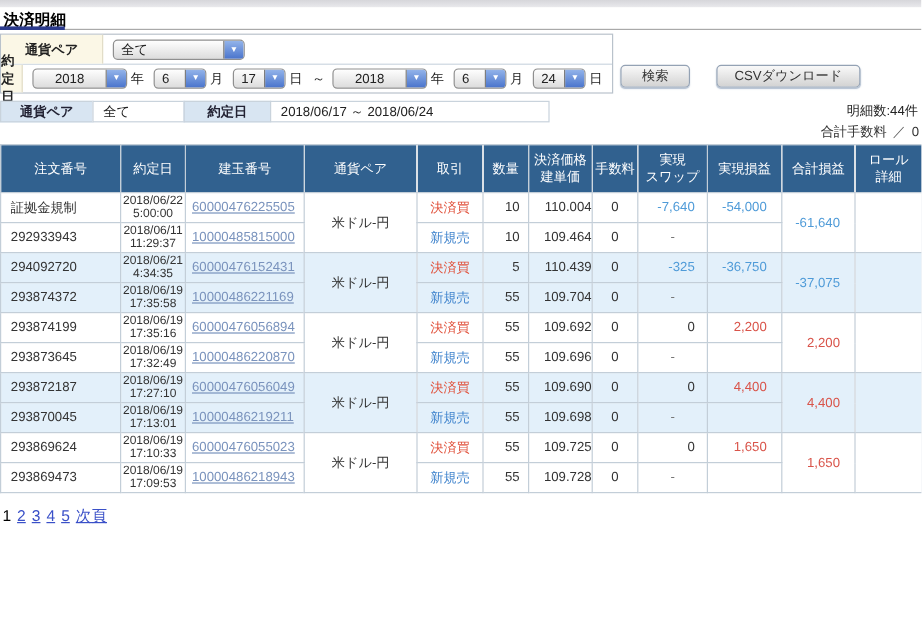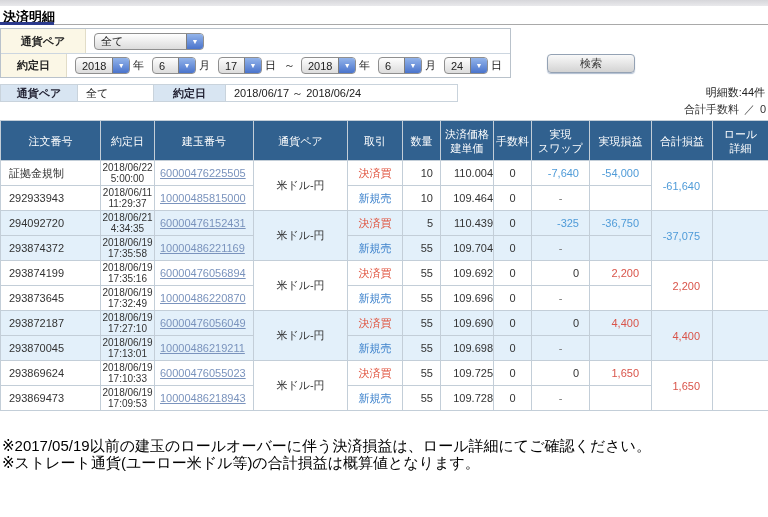--- a/index.html
+++ b/index.html
@@ -24,30 +24,30 @@
   .filter-value { flex:1; display:flex; align-items:center; padding-left:8px; font-size:11px; }
 
   .aq-select { display:inline-flex; align-items:center; height:17px;
                border:1px solid #8f8f8f; border-radius:4px;
                background:linear-gradient(#fefefe,#dcdcdc); overflow:hidden; cursor:pointer; }
   .aq-select .val { padding:0 6px; font-size:11px; color:#222; flex:1; white-space:nowrap; }
   .aq-select .arrow { width:17px; align-self:stretch; display:flex; align-items:center; justify-content:center;
                background:linear-gradient(#93b4ea,#4a74cc); border-left:1px solid #7d7d7d;
                color:#fff; font-size:7px; }
   .sel-wide { width:110px; }
-  .sel-year { width:55px;text-align:center; }
+  .sel-year { width:79px;text-align:center; }
   .sel-sm { width:44px; }
   .unit { font-size:11px; margin:0 8px 0 3px; color:#222; }
   .tilde { font-size:11px; margin:0 6px 0 0; color:#222; }
 
   .btn { position:absolute; top:54px; height:19px; padding:0 14px; font-size:11px; color:#333;
          background:linear-gradient(#f9f9f9,#d3d3d3); border:1px solid #94a2b4;
          border-radius:4px; box-shadow:0 1px 1px rgba(110,135,170,.55); cursor:pointer;
          font-family:"Liberation Sans","DejaVu Sans",sans-serif; }
-  .btn-search { left:547px; width:88px; }
+  .btn-search { left:517px; width:58px; }
   .btn-csv { left:597px; }
 
   .record-count { position:absolute; top:85px; right:3px; font-size:11px; color:#222; }
 
   
   .result-bar { position:absolute; left:0; top:84px; display:flex; height:18px; }
   .rb-cell { border:1px solid #c9d3dc; display:flex; align-items:center; font-size:11px; height:18px; }
   .rb-cell + .rb-cell { margin-left:-1px; }
   .rb-label { background:#d8e5f2; font-weight:bold; justify-content:center; color:#223; }
   .rb-value { background:#fff; padding-left:8px; color:#222; }
@@ -145,20 +145,21 @@
         <span class="aq-select sel-sm">
           <span class="val">24</span>
           <span class="arrow">▼</span>
         </span>
           <span class="unit">日</span>
       </div>
     </div>
   </div>
 
   <button class="btn btn-search">検索</button>
+  <button class="btn btn-csv">CSVダウンロード</button>
 
   <div class="record-count">明細数:44件</div>
 
   <div class="result-bar">
     <div class="rb-cell rb-label" style="width:78px">通貨ペア</div>
     <div class="rb-cell rb-value" style="width:77px">全て</div>
     <div class="rb-cell rb-label" style="width:73px">約定日</div>
     <div class="rb-cell rb-value" style="width:233px">2018/06/17 ～ 2018/06/24</div>
   </div>
 
@@ -381,19 +382,18 @@
         <td class="c-trade trade-open">新規売</td>
         <td class="c-qty">55</td>
         <td class="c-price">109.728</td>
         <td class="c-fee">0</td>
         <td class="c-swap dash">-</td>
         <td class="c-pl"></td>
       </tr>
     </tbody>
   </table>
 
-
-  <div class="notes">
-    <div>※2017/05/19以前の建玉のロールオーバーに伴う決済損益は、ロール詳細にてご確認ください。</div>
-    <div>※ストレート通貨(ユーロー米ドル等)の合計損益は概算値となります。</div>
+  <div class="pagination">
+    <span>1</span><a>2</a><a>3</a><a>4</a><a>5</a><a>次頁</a>
   </div>
 
+
 </div>
 
 </body></html>

